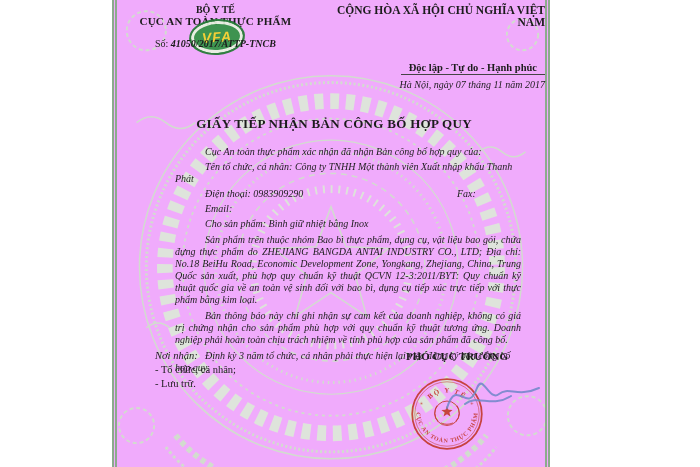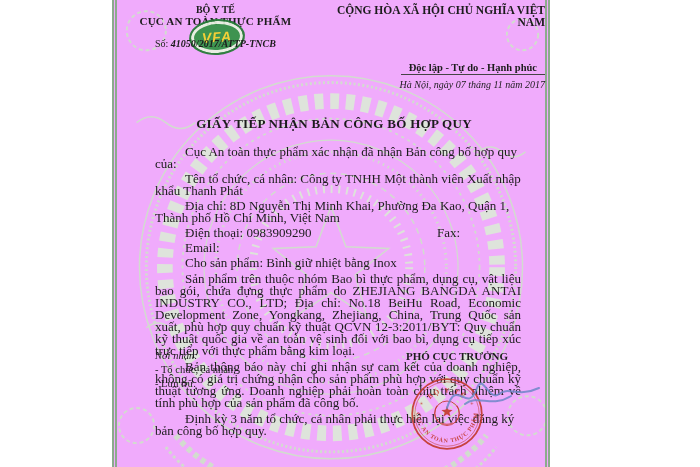--- a/index.html
+++ b/index.html
@@ -22,21 +22,21 @@
   .vfa-text{color:#f5d327;font-weight:bold;font-style:italic;font-size:14px;letter-spacing:1px;
             font-family:"Liberation Sans",sans-serif;}
   .header-right{width:54%;text-align:right;}
   .country{font-weight:bold;font-size:11.5px;}
   .motto{display:inline-block;font-weight:bold;font-size:10.5px;border-bottom:1px solid #444;
          padding:0 8px 1px;margin-top:16px;}
   .dateline{font-style:italic;font-size:10px;margin-top:4px;}
 
   
   h1{margin:26px 24px 14px 30px;text-align:center;font-size:13px;letter-spacing:.3px;z-index:2;position:relative;}
-  .body-text{position:relative;z-index:2;padding:0 24px 0 38px;font-size:13px;line-height:12px;}
+  .body-text{position:relative;z-index:2;padding:0 24px 0 58px;font-size:10px;line-height:12px;font-style:italic;}
   .body-text p{margin:0 0 3px;text-indent:30px;}
   .body-text p.gap{margin-top:4px;}
   .just{text-align:justify;}
   .phone-row{position:relative;}
   .fax{position:absolute;left:252px;top:0;}
 
   
   .recipients{position:absolute;left:38px;top:349px;font-size:10.5px;line-height:14px;z-index:2;}
   .rec-label{font-weight:normal;font-style:italic;}
   .sign-block{position:absolute;left:250px;top:349px;width:180px;text-align:center;
@@ -97,21 +97,20 @@
         <span class="motto">Độc lập - Tự do - Hạnh phúc</span>
         <div class="dateline">Hà Nội, ngày 07 tháng 11 năm 2017</div>
       </div>
     </div>
 
     <h1>GIẤY TIẾP NHẬN BẢN CÔNG BỐ HỢP QUY</h1>
 
     <div class="body-text">
       <p>Cục An toàn thực phẩm xác nhận đã nhận Bản công bố hợp quy của:</p>
       <p>Tên tổ chức, cá nhân: Công ty TNHH Một thành viên Xuất nhập khẩu Thanh Phát</p>
-      <p>Địa chỉ:  8D Nguyễn Thị Minh Khai, Phường Đa Kao, Quận 1, Thành phố Hồ Chí Minh, Việt Nam</p>
       <p class="phone-row">
         <span>Điện thoại: 0983909290</span>
         <span class="fax">Fax:</span>
       </p>
       <p>Email:</p>
       <p>Cho sản phẩm: Bình giữ nhiệt bằng Inox</p>
       <p class="just gap">Sản phẩm trên thuộc nhóm Bao bì thực phẩm, dụng cụ, vật liệu bao gói, chứa đựng thực phẩm do ZHEJIANG BANGDA ANTAI INDUSTRY CO., LTD; Địa chỉ: No.18 BeiHu Road, Economic Development Zone, Yongkang, Zhejiang, China, Trung Quốc sản xuất, phù hợp quy chuẩn kỹ thuật QCVN 12-3:2011/BYT: Quy chuẩn kỹ thuật quốc gia về an toàn vệ sinh đối với bao bì, dụng cụ tiếp xúc trực tiếp với thực phẩm bằng kim loại.</p>
       <p class="just gap">Bản thông báo này chỉ ghi nhận sự cam kết của doanh nghiệp, không có giá trị chứng nhận cho sản phẩm phù hợp với quy chuẩn kỹ thuật tương ứng. Doanh nghiệp phải hoàn toàn chịu trách nhiệm về tính phù hợp của sản phẩm đã công bố.</p>
       <p class="gap">Định kỳ 3 năm tổ chức, cá nhân phải thực hiện lại việc đăng ký bản công bố hợp quy.</p>
     </div>

